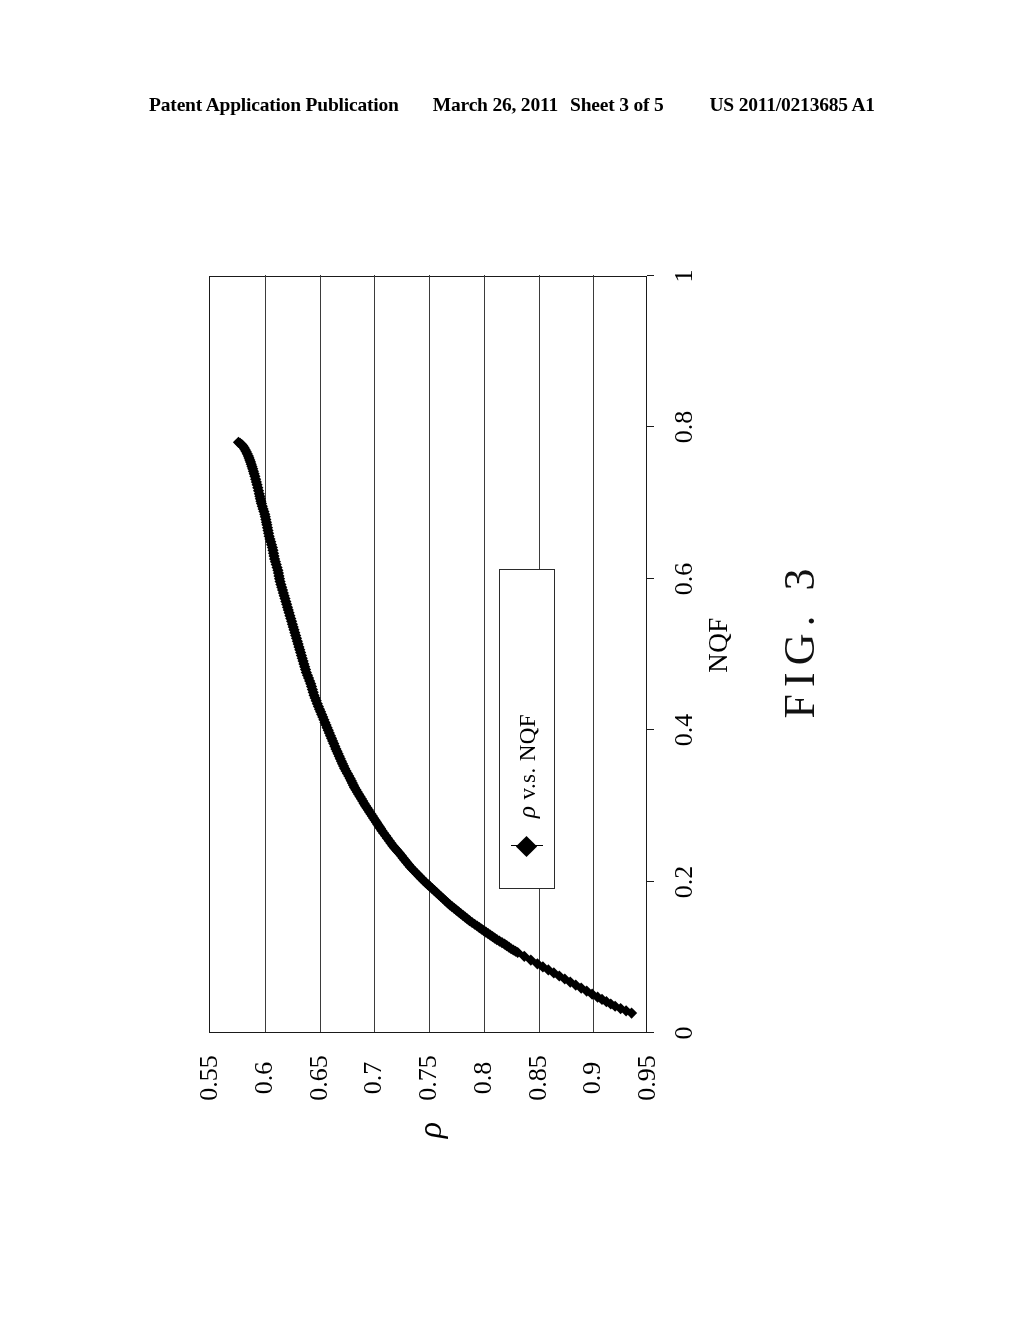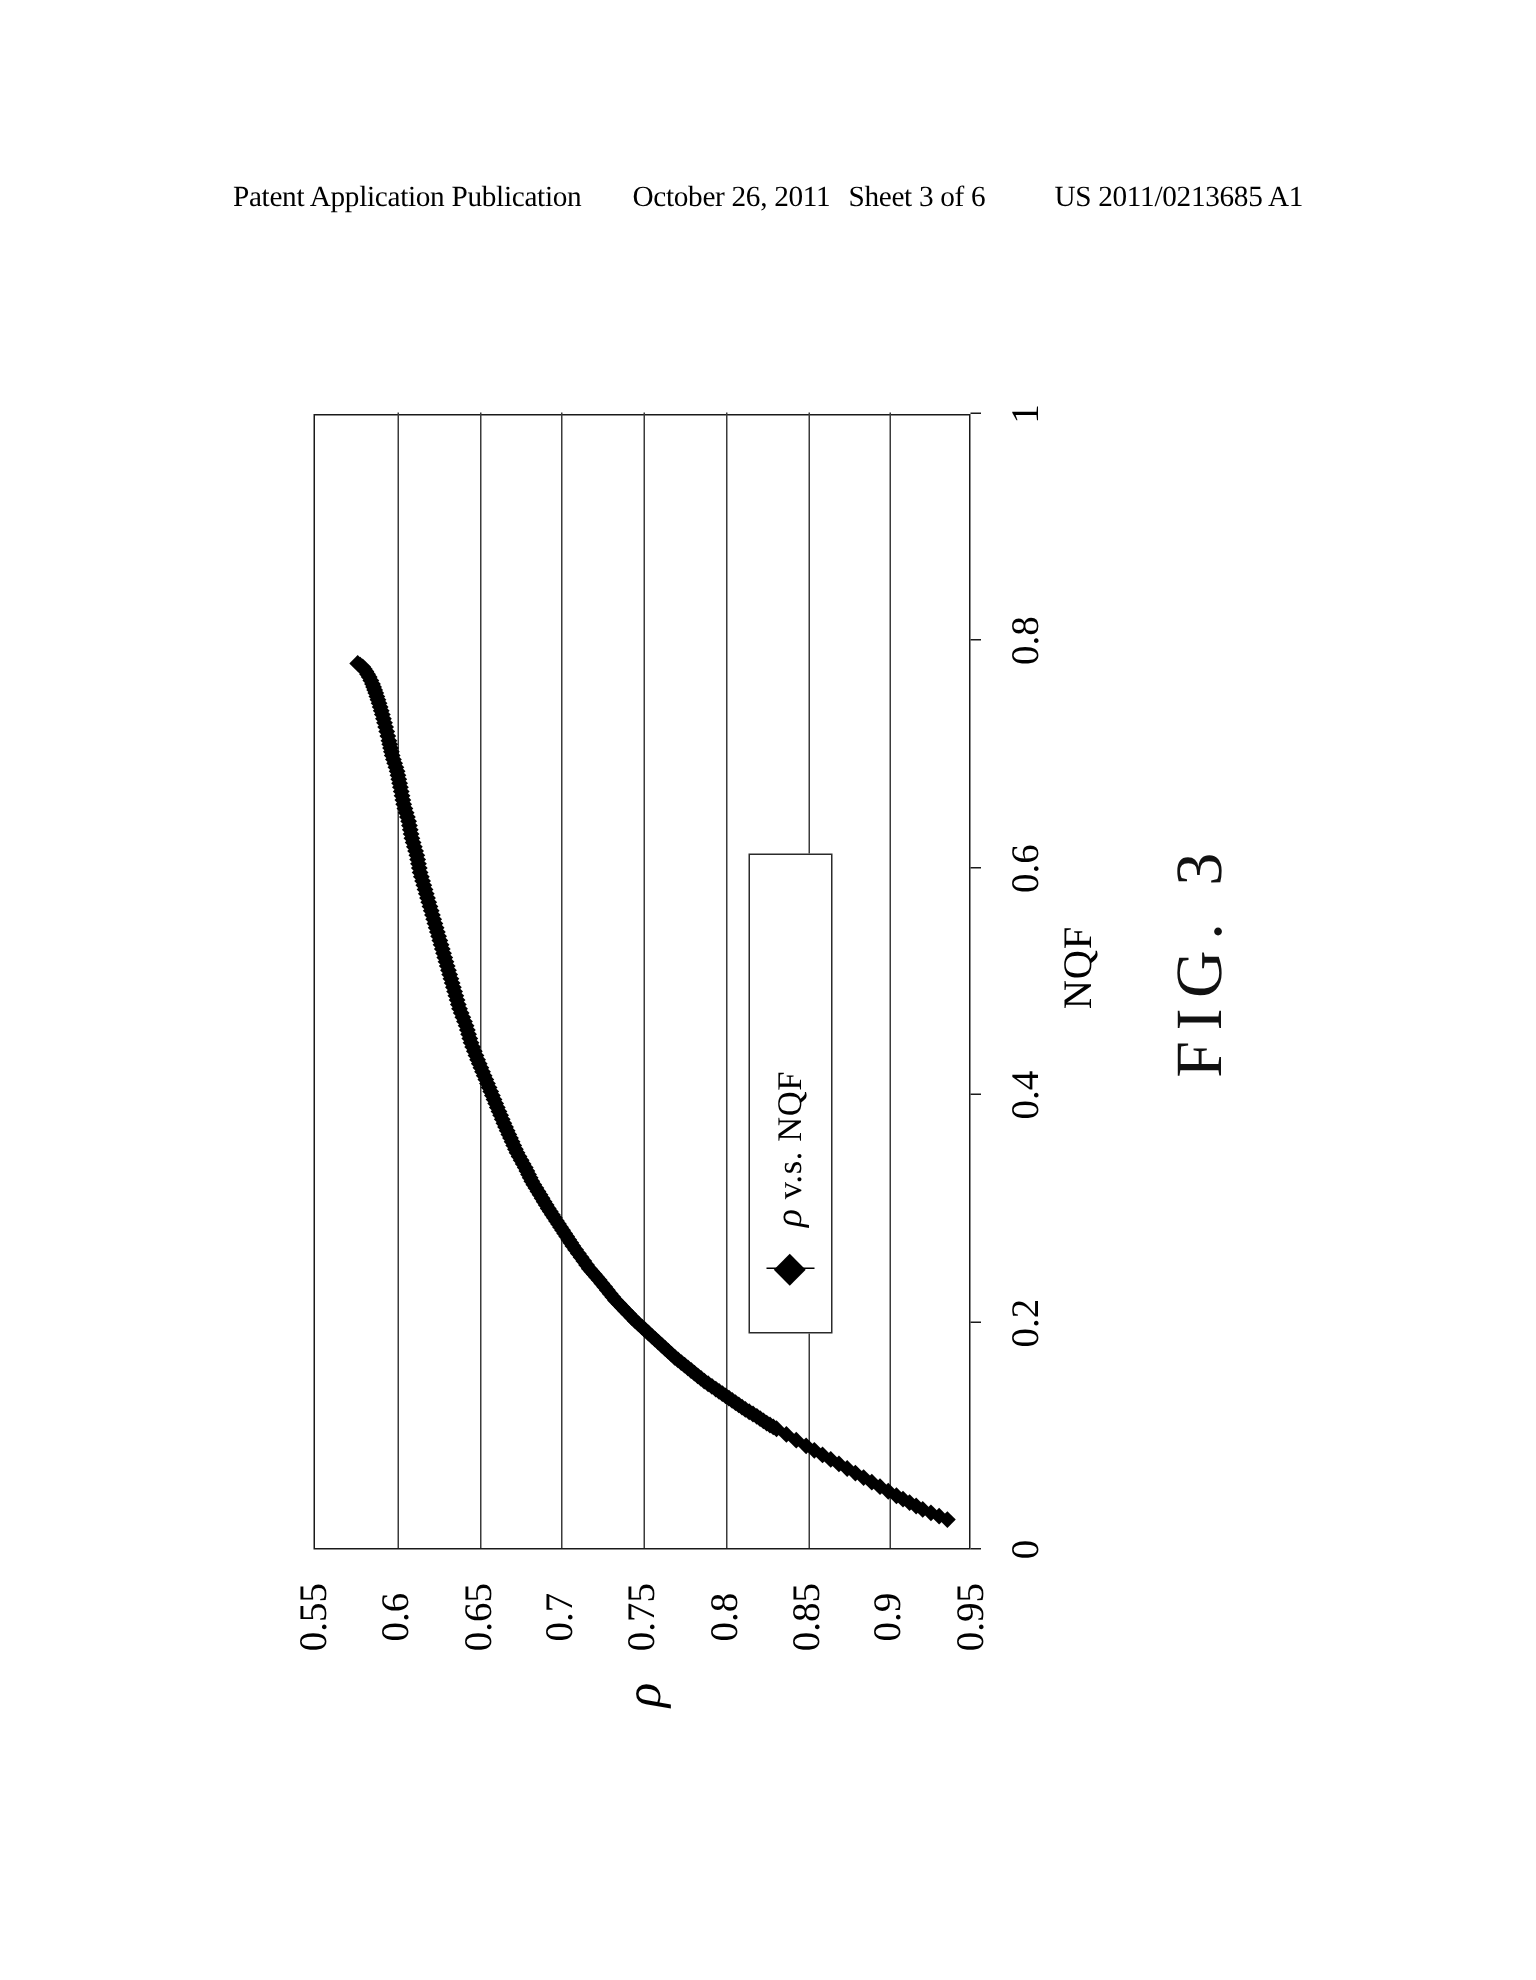--- a/index.html
+++ b/index.html
@@ -18,27 +18,26 @@
 
   
   #page-header {
     position: absolute;
     top: 86px;
     left: 0;
     width: 1024px;
     height: 30px;
     display: flex;
     justify-content: center;
-    align-items: center;
-    font-family: "Liberation Serif", serif;
-    font-weight: normal;
+    align-items: flex-end;
+    font-family: "Liberation Serif", serif;
+    font-weight: bold;
     font-size: 19.5px;
     letter-spacing: -0.2px;
     white-space: nowrap;
-    margin-top: 31px;
   }
   #page-header .hdr-seg { display: inline-block; }
   .hdr-gap-1 { width: 34px; display: inline-block; }
   .hdr-gap-2 { width: 12px; display: inline-block; }
   .hdr-gap-3 { width: 46px; display: inline-block; }
 
   
   #figure-stage {
     position: absolute;
     left: 0;
@@ -233,23 +232,23 @@
     letter-spacing: 7px;
     color: #111;
   }
 </style>
 </head>
 <body>
 
 <div id="page-header">
   <span class="hdr-seg">Patent Application Publication</span>
   <span class="hdr-gap-1"></span>
-  <span class="hdr-seg">October 26, 2011</span>
+  <span class="hdr-seg">March 26, 2011</span>
   <span class="hdr-gap-2"></span>
-  <span class="hdr-seg">Sheet 3 of 6</span>
+  <span class="hdr-seg">Sheet 3 of 5</span>
   <span class="hdr-gap-3"></span>
   <span class="hdr-seg">US 2011/0213685 A1</span>
 </div>
 
 <div id="figure-stage">
 
   <div id="chart-rot">
 
     <div id="plot-frame">
       <div id="gridlines-h">

